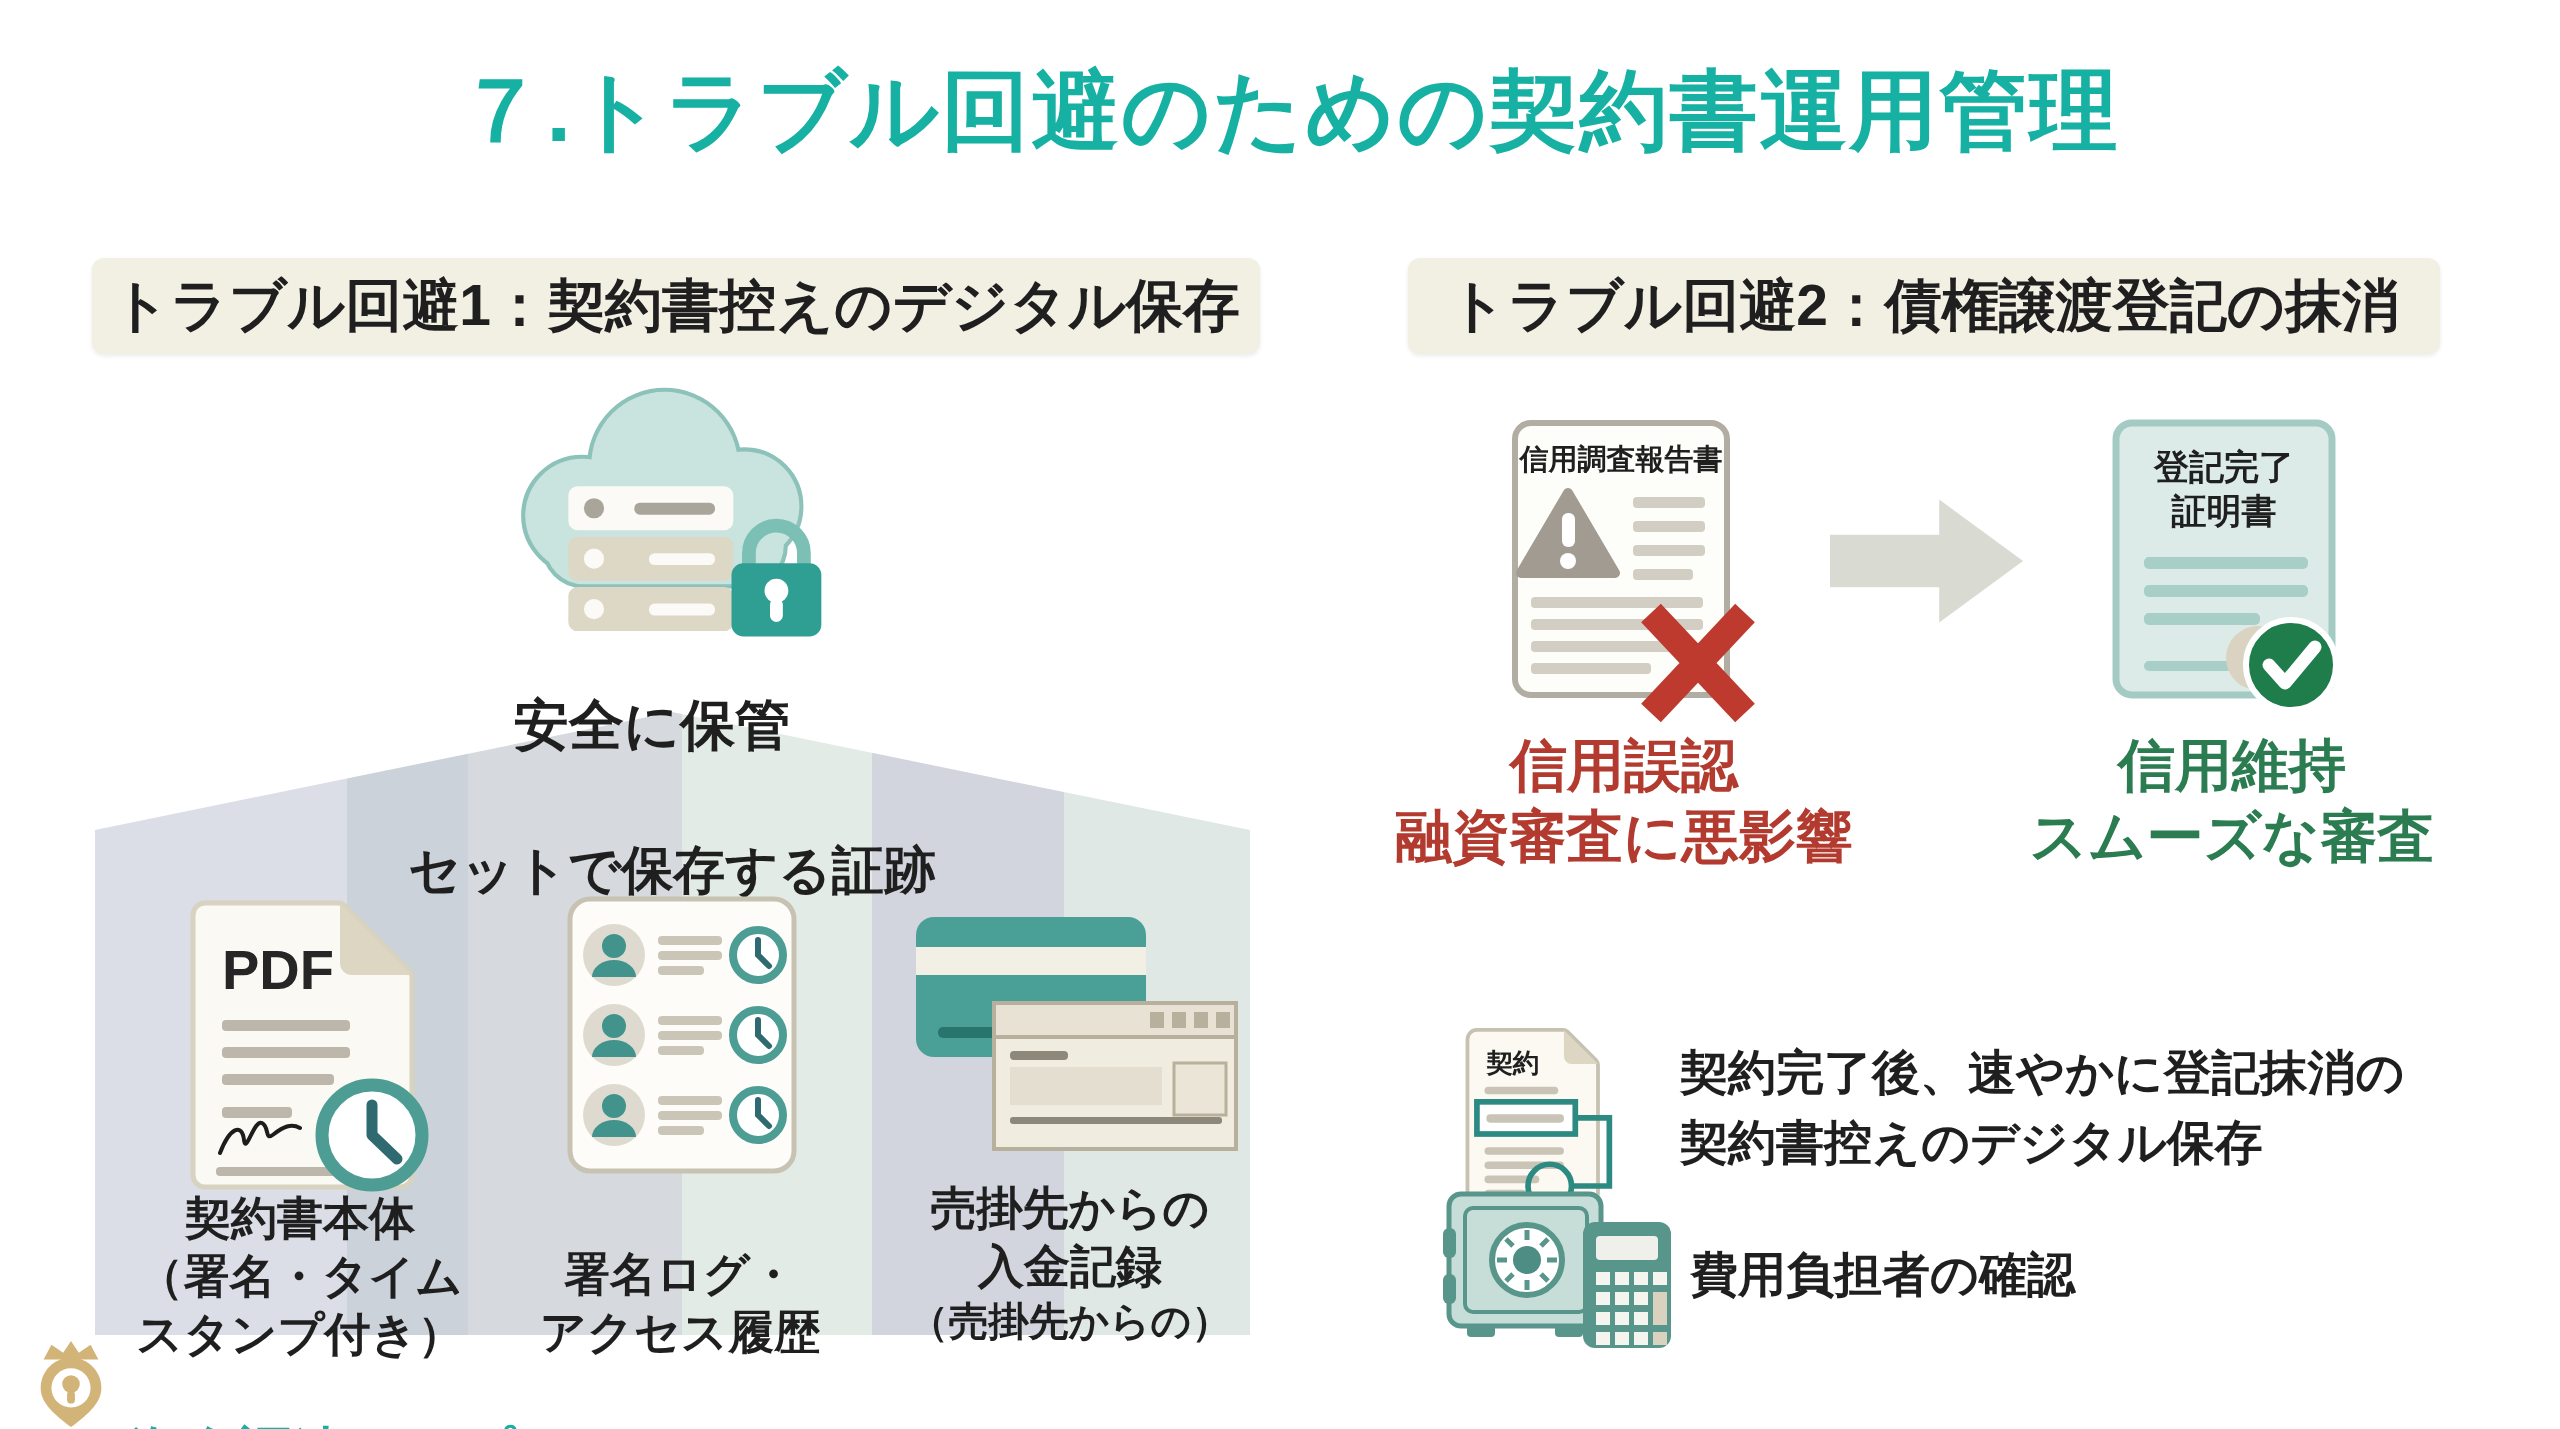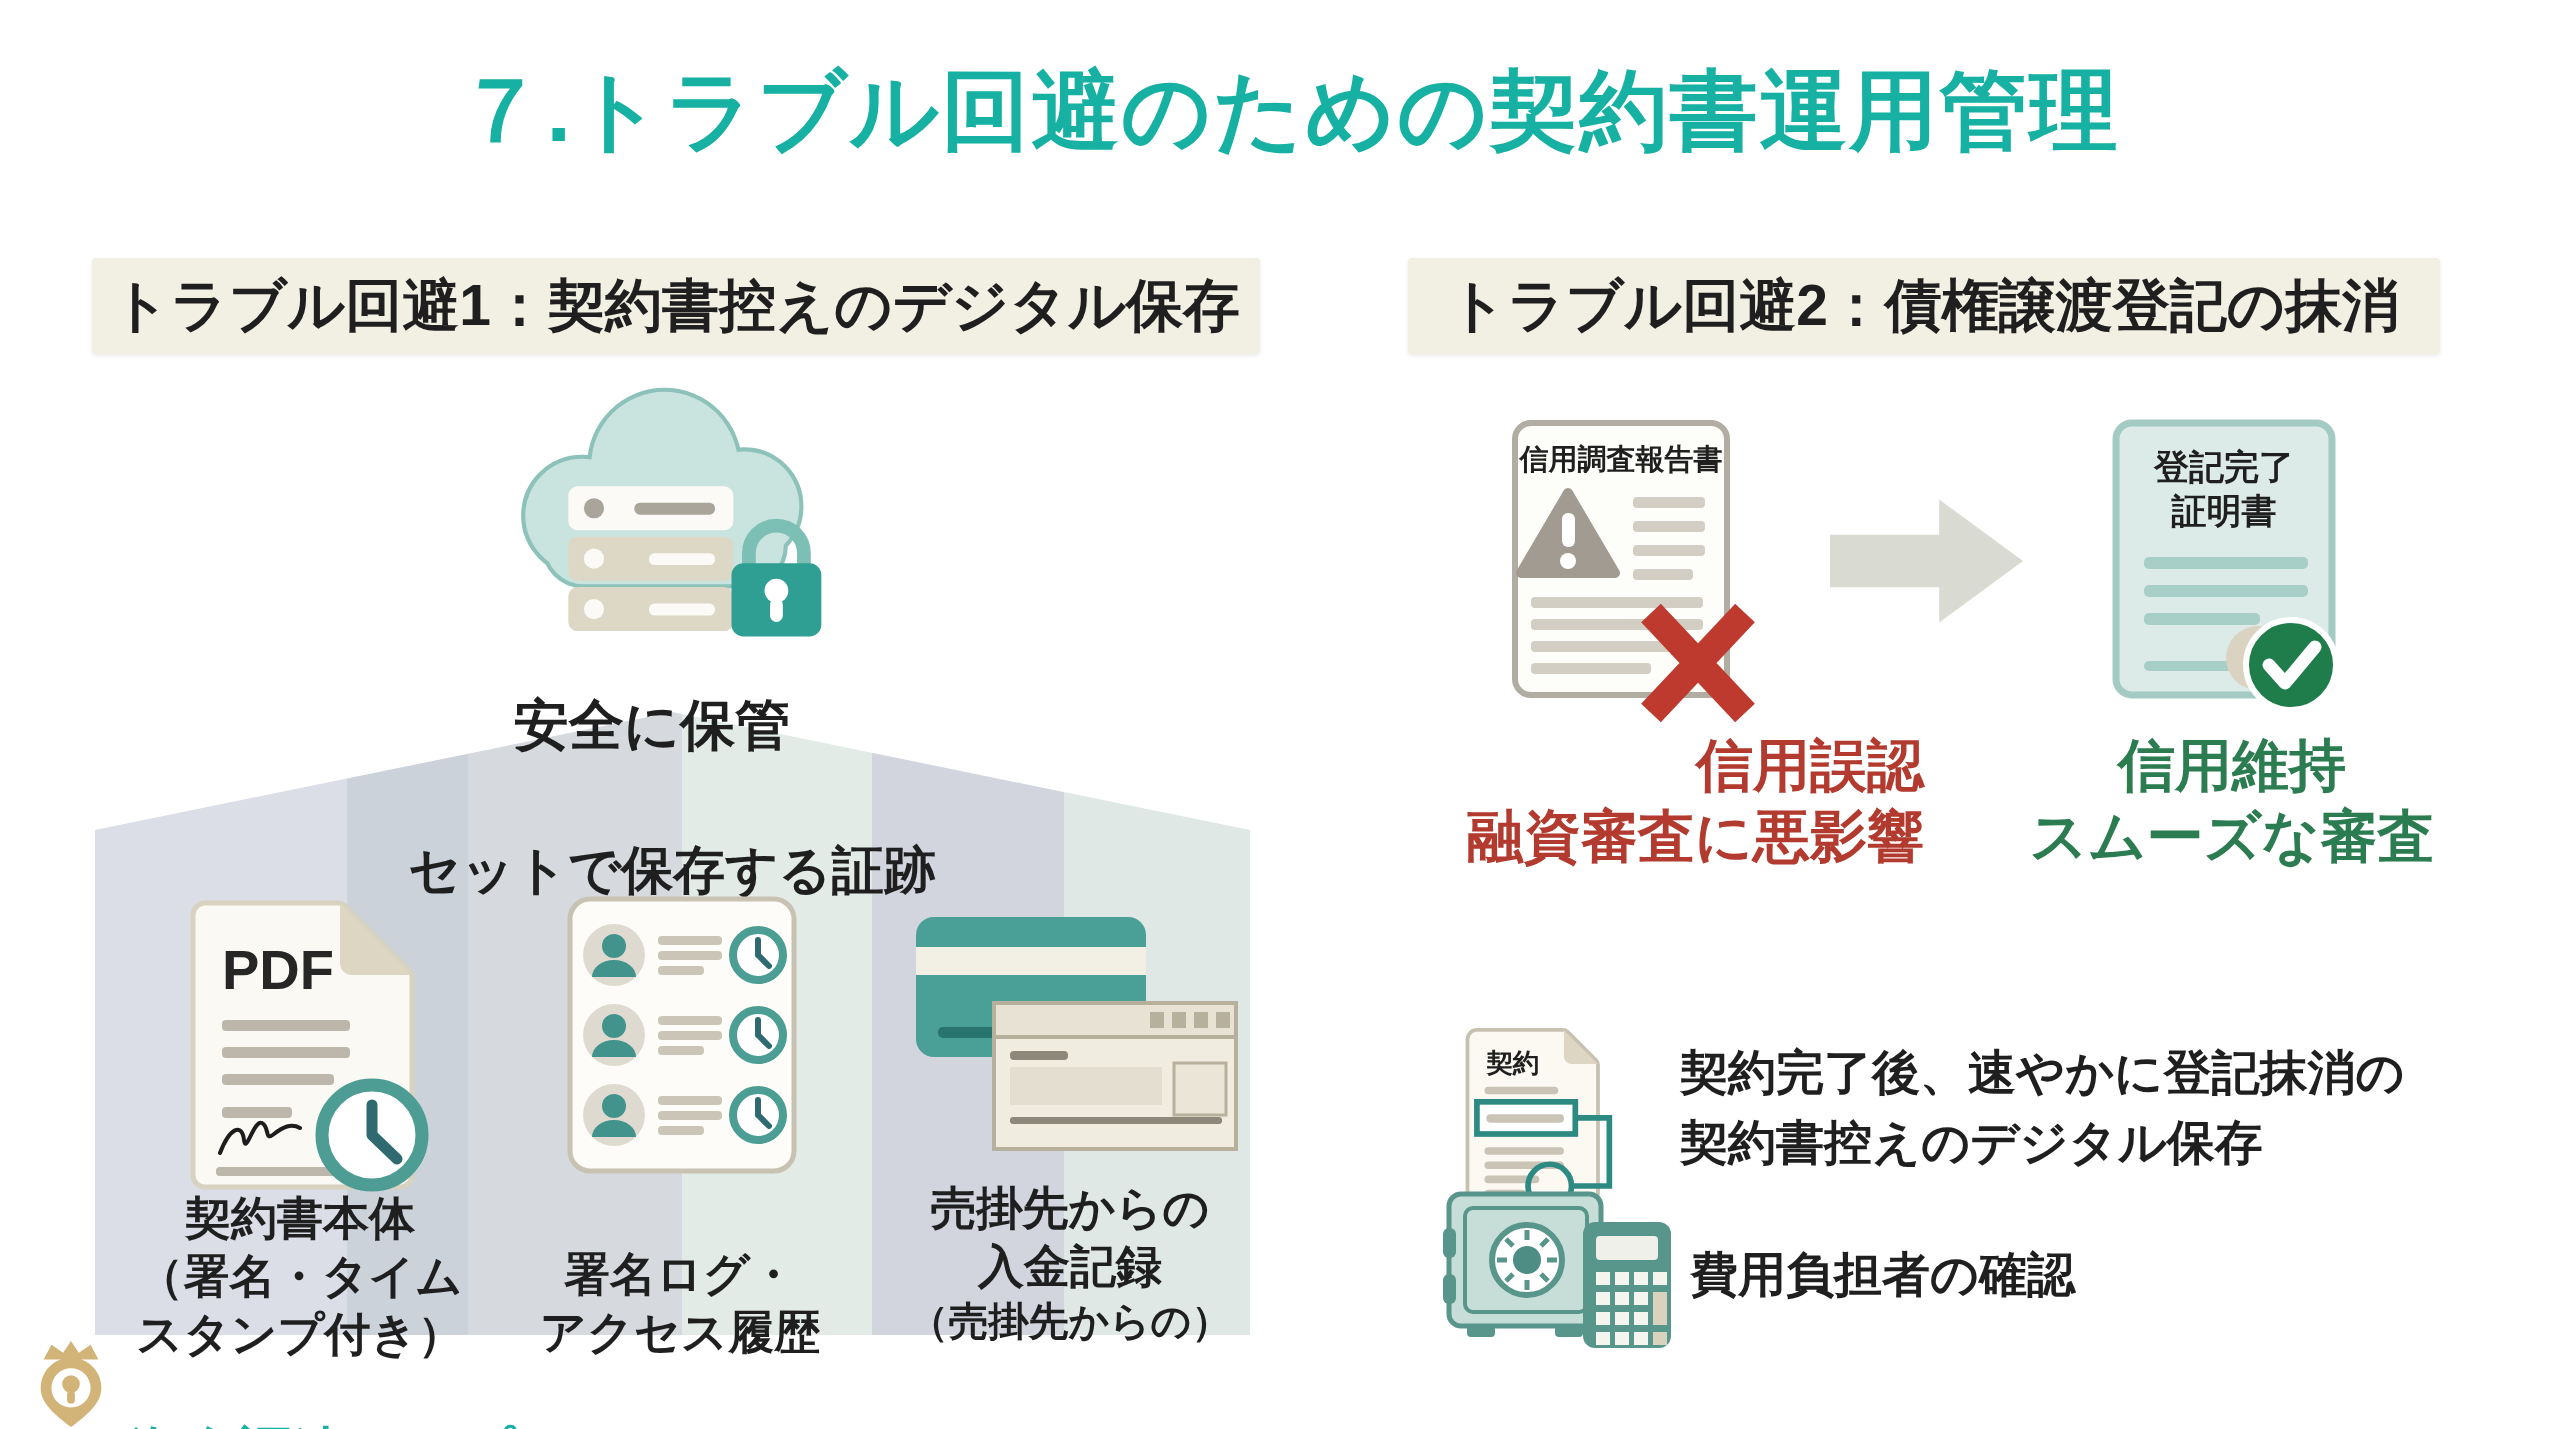--- a/index.html
+++ b/index.html
@@ -9,35 +9,35 @@
   }
   .abs{position:absolute;}
   .center{text-align:center;margin-top:38px;}
 
   .page-title{
     left:8px;top:52px;width:2560px;text-align:center;
     font-size:88px;font-weight:bold;color:var(--teal,#17b1a4);
     letter-spacing:2px;
   }
   .section-header{
-    background:var(--header-bg,#f2efe3);border-radius:4px;
+    background:var(--header-bg,#f2efe3);border-radius:12px;
     height:96px;display:flex;align-items:center;justify-content:center;
     font-size:57px;font-weight:bold;color:var(--ink,#1f1f1f);
     box-shadow:0 2px 4px rgba(0,0,0,0.08);
   }
   .hdr-left{left:92px;top:258px;width:1168px;}
   .hdr-right{left:1408px;top:258px;width:1032px;}
 
   .caption-lg{font-size:55px;font-weight:bold;line-height:1.18;}
   .caption-md{font-size:52px;font-weight:bold;}
   .item-caption{font-size:46px;font-weight:bold;line-height:1.26;text-align:center;}
   .item-caption .small{font-size:40px;}
 
   .result-caption{font-size:57px;font-weight:bold;line-height:1.25;text-align:center;}
-  .red-text{color:var(--red,#b23a2e);text-align:right;}
+  .red-text{color:var(--red,#b23a2e);}
   .green-text{color:var(--green,#2b7c50);}
 
   .checkpoint-heading{font-size:54px;font-weight:bold;text-align:center;}
   .point-text{font-size:48px;font-weight:bold;line-height:1.45;}
 
   .logo-text{font-size:54px;font-weight:bold;color:var(--teal,#17b1a4);letter-spacing:1px;}
 </style>
 </head>
 <body>
 

